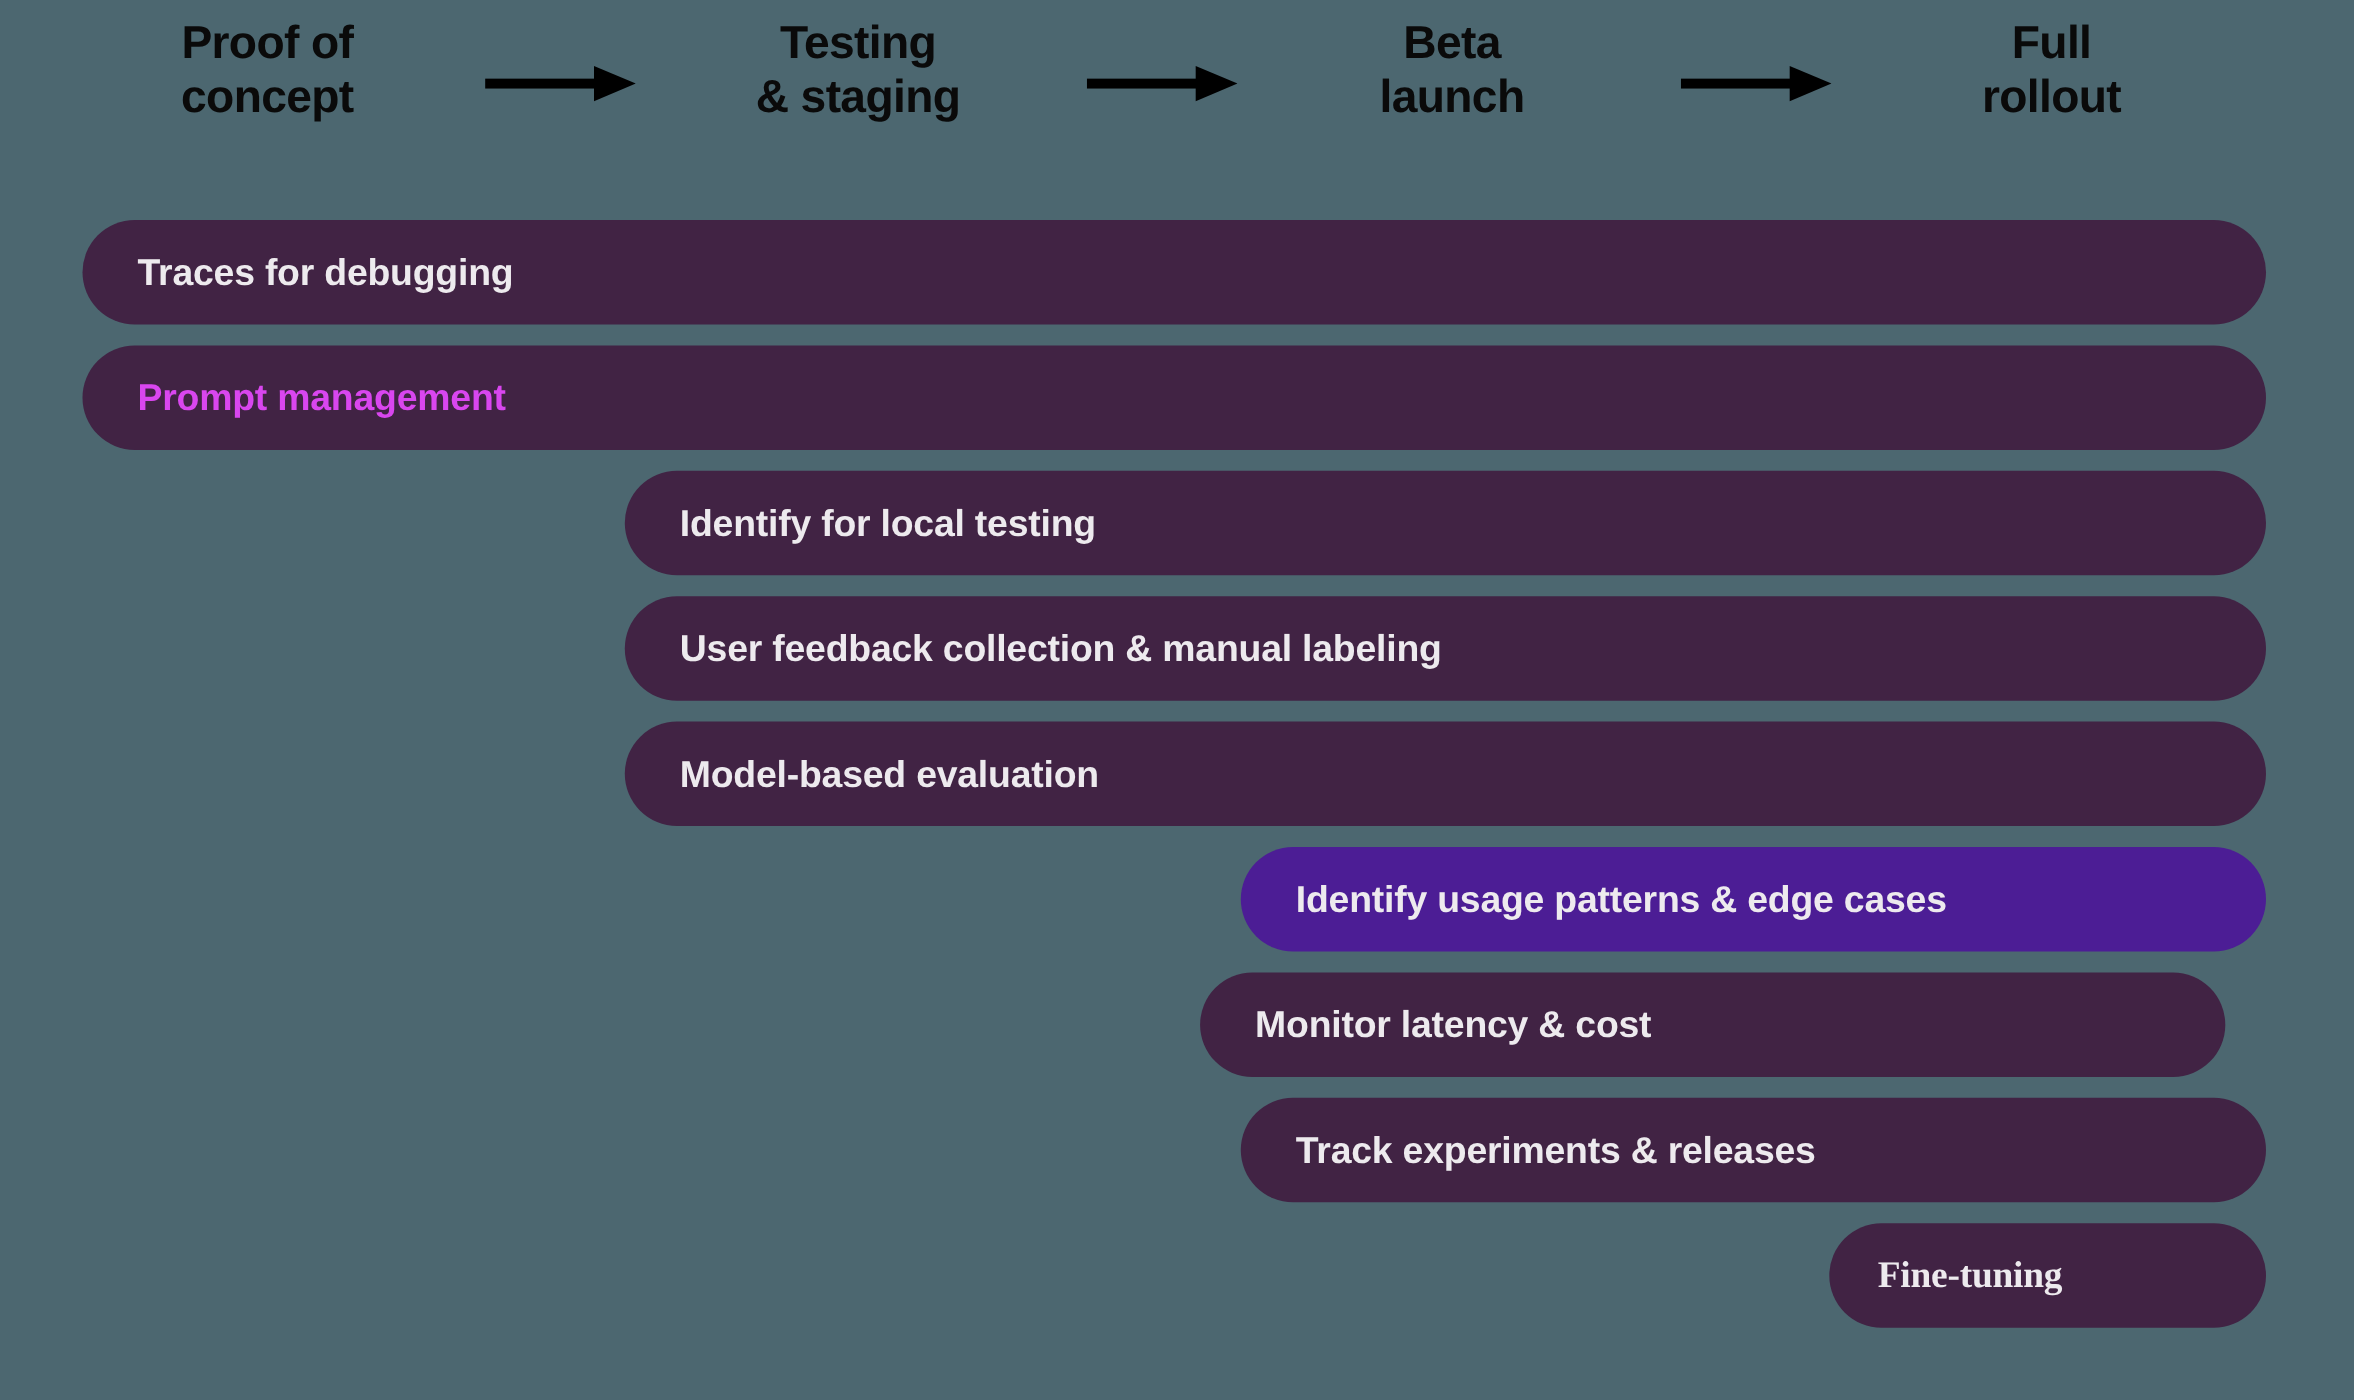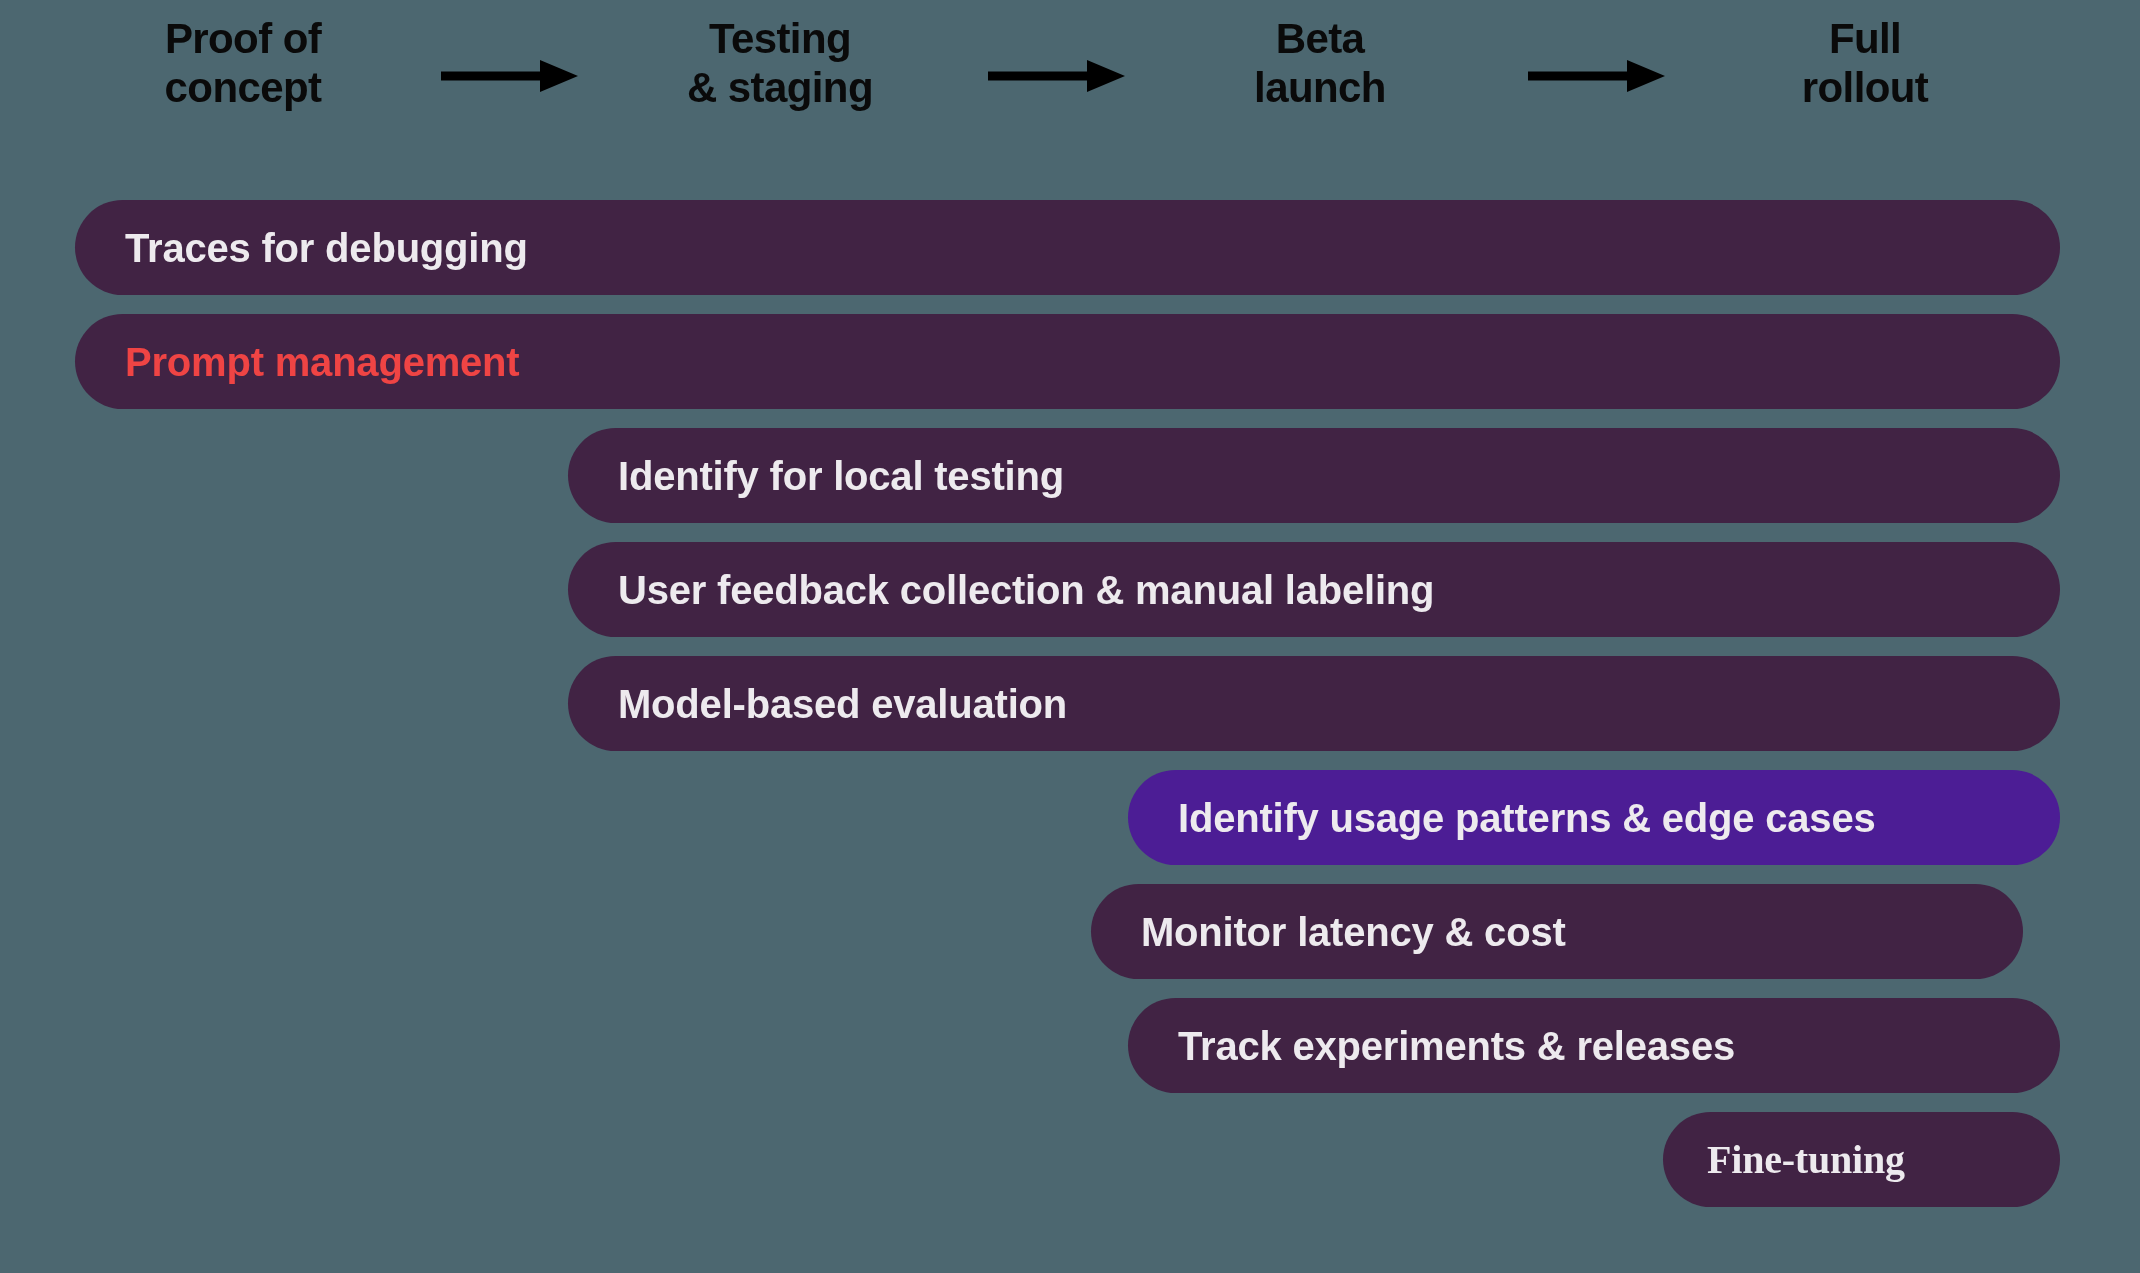--- a/index.html
+++ b/index.html
@@ -59,21 +59,21 @@
     background: #412344;
     border-radius: 48px;
     display: flex;
     align-items: center;
     box-sizing: border-box;
   }
   .bar.align-left   { justify-content: flex-start; padding-left: 50px; }
   .bar.align-center { justify-content: flex-start; padding: 0 44px; font-family: Liberation Serif, serif; }
   .bar-label {
     color: #EDEAEE;
-    font-size: 40px;
+    font-size: 34px;
     font-weight: 700;
     letter-spacing: -0.2px;
     line-height: 1;
     white-space: nowrap;
   }
 </style>
 </head>
 <body>
 
 <div id="canvas">
@@ -105,21 +105,21 @@
           <polygon points="99,2 137,18 99,34" fill="#000000"></polygon>
         </svg>
       </div>
     </div>
 
   <div id="bars">
       <div class="bar align-left" style="left: 75px; width: 1985px; top: 200px; background: rgb(65, 35, 68);">
         <span class="bar-label" style="color: rgb(237, 234, 238);">Traces for debugging</span>
       </div>
       <div class="bar align-left" style="left: 75px; width: 1985px; top: 314px; background: rgb(65, 35, 68);">
-        <span class="bar-label" style="color: #ef4444;">Prompt management</span>
+        <span class="bar-label" style="color: #d946ef;">Prompt management</span>
       </div>
       <div class="bar align-left" style="left: 568px; width: 1492px; top: 428px; background: rgb(65, 35, 68);">
         <span class="bar-label" style="color: rgb(237, 234, 238);">Identify for local testing</span>
       </div>
       <div class="bar align-left" style="left: 568px; width: 1492px; top: 542px; background: rgb(65, 35, 68);">
         <span class="bar-label" style="color: rgb(237, 234, 238);">User feedback collection &amp; manual labeling</span>
       </div>
       <div class="bar align-left" style="left: 568px; width: 1492px; top: 656px; background: rgb(65, 35, 68);">
         <span class="bar-label" style="color: rgb(237, 234, 238);">Model-based evaluation</span>
       </div>

